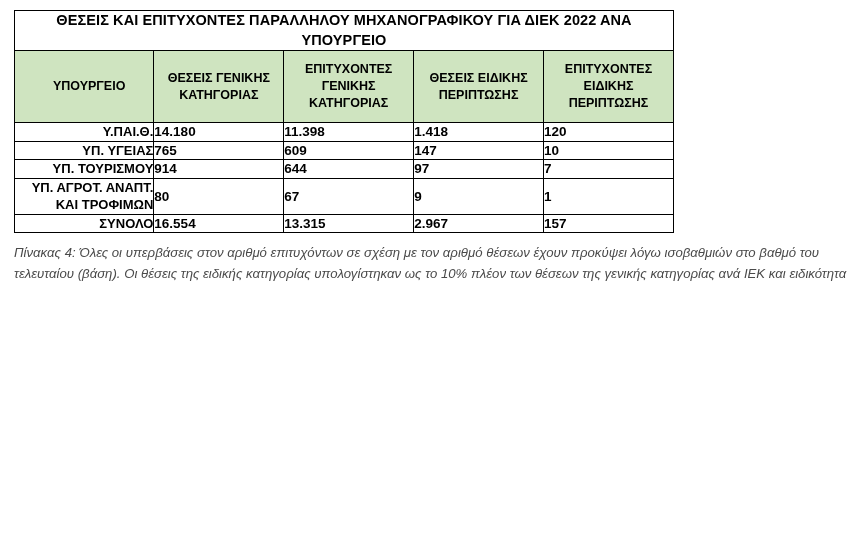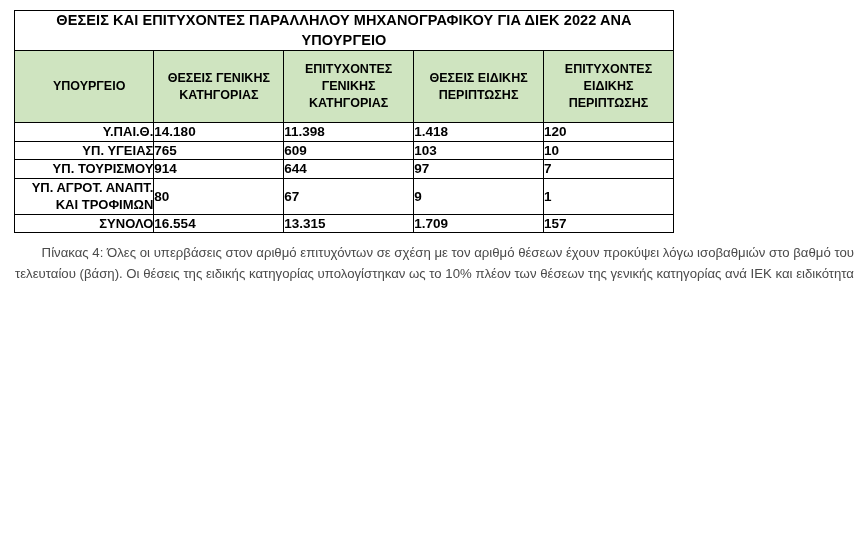--- a/index.html
+++ b/index.html
@@ -63,24 +63,25 @@
     padding: 7px 6px 7px 10px;
   }
   td.num {
     font-weight: bold;
     font-size: 13.5px;
     padding: 7px 10px 7px 6px;
   }
   .caption {
     width: 840px;
     margin-top: 10px;
+    font-style: italic;
     font-size: 13.2px;
     line-height: 1.55;
     color: #4a4a4a;
-    text-align: right;
+    text-align: left;
   }
   .col-label { width: 118px; }
   .col-num { width: 110px; }
 </style>
 </head>
 <body>
 
 <div class="page">
 
   <table class="main">
@@ -108,21 +109,21 @@
         <td class="num">14.180</td>
         <td class="num">11.398</td>
         <td class="num">1.418</td>
         <td class="num">120</td>
       </tr>
 
       <tr>
         <td class="rowlabel">ΥΠ. ΥΓΕΙΑΣ</td>
         <td class="num">765</td>
         <td class="num">609</td>
-        <td class="num">103</td>
+        <td class="num">147</td>
         <td class="num">10</td>
       </tr>
 
       <tr>
         <td class="rowlabel">ΥΠ. ΤΟΥΡΙΣΜΟΥ</td>
         <td class="num">914</td>
         <td class="num">644</td>
         <td class="num">97</td>
         <td class="num">7</td>
       </tr>
@@ -133,21 +134,21 @@
         <td class="num">80</td>
         <td class="num">67</td>
         <td class="num">9</td>
         <td class="num">1</td>
       </tr>
 
       <tr>
         <td class="rowlabel">ΣΥΝΟΛΟ</td>
         <td class="num">16.554</td>
         <td class="num">13.315</td>
-        <td class="num">1.709</td>
+        <td class="num">2.967</td>
         <td class="num">157</td>
       </tr>
     </tbody>
   </table>
 
   <div class="caption">Πίνακας 4: Όλες οι υπερβάσεις στον αριθμό επιτυχόντων σε σχέση με τον αριθμό θέσεων έχουν προκύψει λόγω ισοβαθμιών στο βαθμό του τελευταίου (βάση). Οι θέσεις της ειδικής κατηγορίας υπολογίστηκαν ως το 10% πλέον των θέσεων της γενικής κατηγορίας ανά ΙΕΚ και ειδικότητα</div>
 
 </div>
 
 </body></html>

